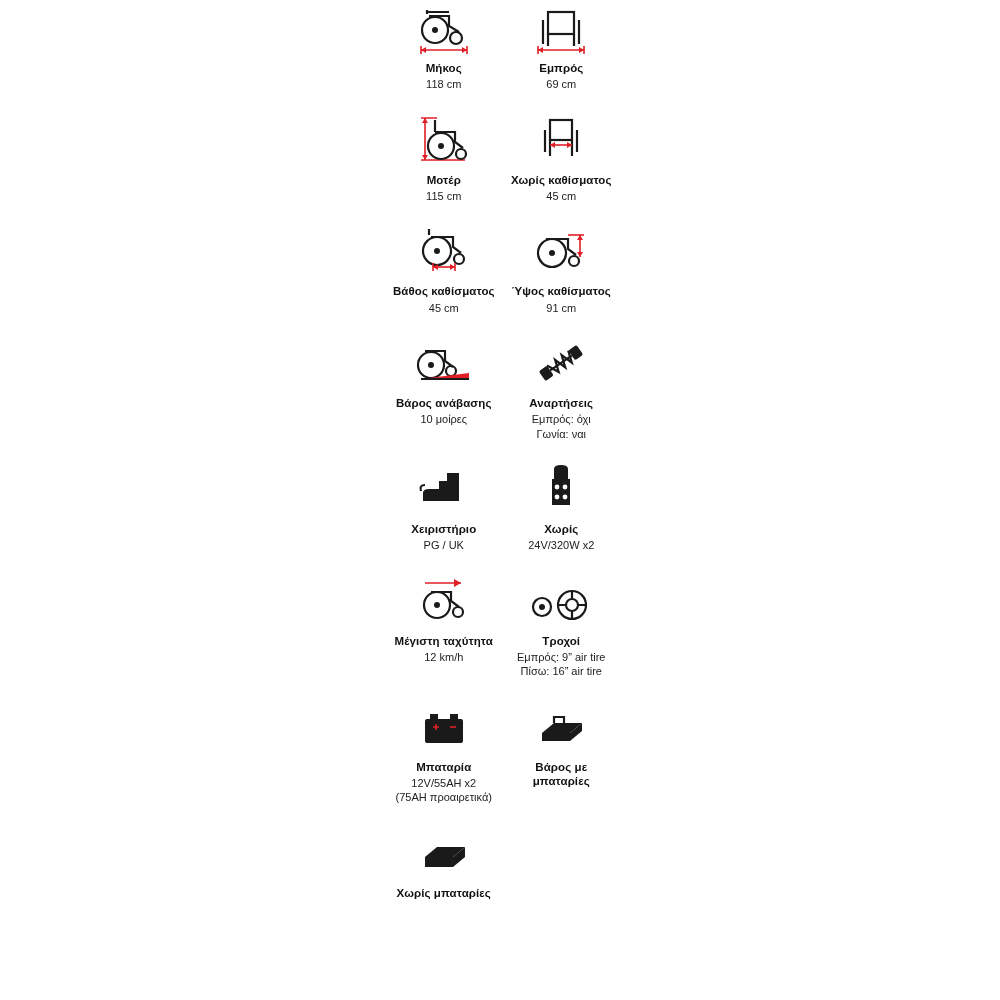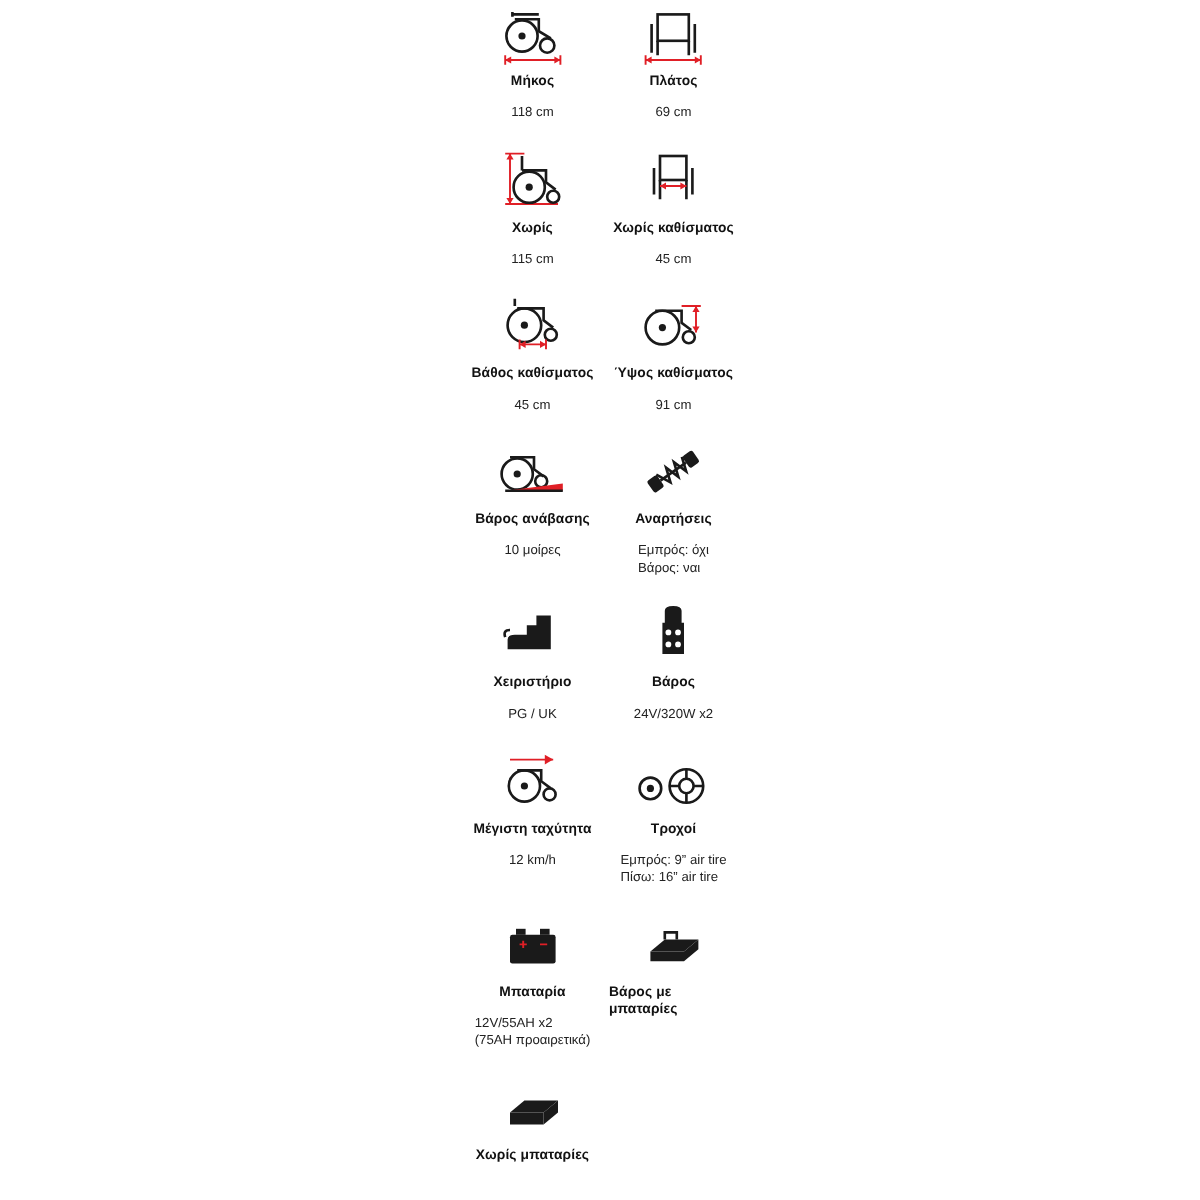--- a/index.html
+++ b/index.html
@@ -32,20 +32,21 @@
     grid-template-columns: 1fr 1fr;
     column-gap: 10px;
     row-gap: 0px;
   }
 
   .cell {
     display: flex;
     flex-direction: column;
     align-items: center;
     justify-content: flex-start;
+    text-align: center;
     padding: 0 0 10px 0;
   }
 
   .icon-box {
     height: 56px;
     display: flex;
     align-items: flex-end;
     justify-content: center;
     margin-bottom: 5px;
   }
@@ -54,21 +55,21 @@
     font-size: 11.5px;
     font-weight: bold;
     line-height: 1.25;
     color: #111;
     letter-spacing: 0.1px;
   }
   .value {
     font-size: 11px;
     line-height: 1.3;
     color: #222;
-    margin-top: 12px;
+    margin-top: 2px;
     white-space: pre-line;
   }
   .row-gap-b { margin-top: 10px; }
 
   svg { display: block; }
   .stroke-dark { stroke: #1a1a1a; fill: none; stroke-width: 2.2; }
   .fill-dark { fill: #1a1a1a; }
   .stroke-red { stroke: #e01f26; fill: none; stroke-width: 1.6; }
   .fill-red { fill: #e01f26; }
 </style>
@@ -101,39 +102,39 @@
         <svg width="58" height="52" viewBox="0 0 58 52">
           <rect x="16" y="8" width="26" height="22" class="stroke-dark"></rect>
           <path d="M16 30 L16 42 M42 30 L42 42" class="stroke-dark"></path>
           <path d="M11 16 L11 40 M47 16 L47 40" class="stroke-dark" stroke-width="3"></path>
           <path d="M6 46 L52 46" class="stroke-red"></path>
           <path d="M6 42 L6 50 M52 42 L52 50" class="stroke-red"></path>
           <path d="M6 46 L11 43 L11 49 Z" class="fill-red"></path>
           <path d="M52 46 L47 43 L47 49 Z" class="fill-red"></path>
         </svg>
       </div>
-      <div class="label">Πλάτος</div>
+      <div class="label">Εμπρός</div>
       <div class="value">69 cm</div>
     </div>
 
     <div class="cell row-gap-b">
       <div class="icon-box">
         <svg width="58" height="56" viewBox="0 0 58 56">
           <path d="M10 6 L10 48" class="stroke-red"></path>
           <path d="M10 6 L7 11 L13 11 Z" class="fill-red"></path>
           <path d="M10 48 L7 43 L13 43 Z" class="fill-red"></path>
           <path d="M6 6 L22 6 M6 48 L50 48" class="stroke-red" stroke-width="1.2"></path>
           <circle cx="26" cy="34" r="13" class="stroke-dark"></circle>
           <circle cx="26" cy="34" r="3" class="fill-dark"></circle>
           <circle cx="46" cy="42" r="5" class="stroke-dark"></circle>
           <path d="M20 20 L40 20 L40 30 L48 36" class="stroke-dark"></path>
           <path d="M20 8 L20 20" class="stroke-dark"></path>
         </svg>
       </div>
-      <div class="label">Χωρίς</div>
+      <div class="label">Μοτέρ</div>
       <div class="value">115 cm</div>
     </div>
 
     <div class="cell row-gap-b">
       <div class="icon-box">
         <svg width="58" height="56" viewBox="0 0 58 56">
           <rect x="18" y="8" width="22" height="20" class="stroke-dark"></rect>
           <path d="M18 28 L18 44 M40 28 L40 44" class="stroke-dark"></path>
           <path d="M13 18 L13 40 M45 18 L45 40" class="stroke-dark" stroke-width="3"></path>
           <path d="M18 33 L40 33" class="stroke-red"></path>
@@ -201,21 +202,21 @@
           <g transform="rotate(-35 29 28)">
             <rect x="6" y="22" width="10" height="12" rx="2" class="fill-dark"></rect>
             <rect x="42" y="22" width="10" height="12" rx="2" class="fill-dark"></rect>
             <path d="M16 22 L22 34 L26 22 L30 34 L34 22 L38 34 L42 22" class="stroke-dark" stroke-width="2.6"></path>
             <path d="M16 28 L42 28" class="stroke-dark" stroke-width="1.2"></path>
           </g>
         </svg>
       </div>
       <div class="label">Αναρτήσεις</div>
       <div class="value">Εμπρός: όχι
-Βάρος: ναι</div>
+Γωνία: ναι</div>
     </div>
 
     <div class="cell row-gap-b">
       <div class="icon-box">
         <svg width="58" height="56" viewBox="0 0 58 56">
           <path d="M8 40 L8 32 Q8 28 14 28 L24 28 L24 20 L32 20 L32 12 L44 12 L44 40 Z" class="fill-dark"></path>
           <path d="M10 24 Q4 24 6 30" class="stroke-dark" stroke-width="3"></path>
         </svg>
       </div>
       <div class="label">Χειριστήριο</div>
@@ -225,21 +226,21 @@
     <div class="cell row-gap-b">
       <div class="icon-box">
         <svg width="58" height="56" viewBox="0 0 58 56">
           <path d="M22 8 Q22 4 29 4 Q36 4 36 8 L36 18 L38 18 L38 44 L20 44 L20 18 L22 18 Z" class="fill-dark"></path>
           <circle cx="25" cy="26" r="2.4" fill="#fff"></circle>
           <circle cx="33" cy="26" r="2.4" fill="#fff"></circle>
           <circle cx="25" cy="36" r="2.4" fill="#fff"></circle>
           <circle cx="33" cy="36" r="2.4" fill="#fff"></circle>
         </svg>
       </div>
-      <div class="label">Βάρος</div>
+      <div class="label">Χωρίς</div>
       <div class="value">24V/320W x2</div>
     </div>
 
 
     <div class="cell row-gap-b">
       <div class="icon-box">
         <svg width="58" height="56" viewBox="0 0 58 56">
           <path d="M10 10 L46 10" class="stroke-red" stroke-width="2.4"></path>
           <path d="M46 10 L39 6 L39 14 Z" class="fill-red"></path>
           <circle cx="22" cy="32" r="13" class="stroke-dark"></circle>

